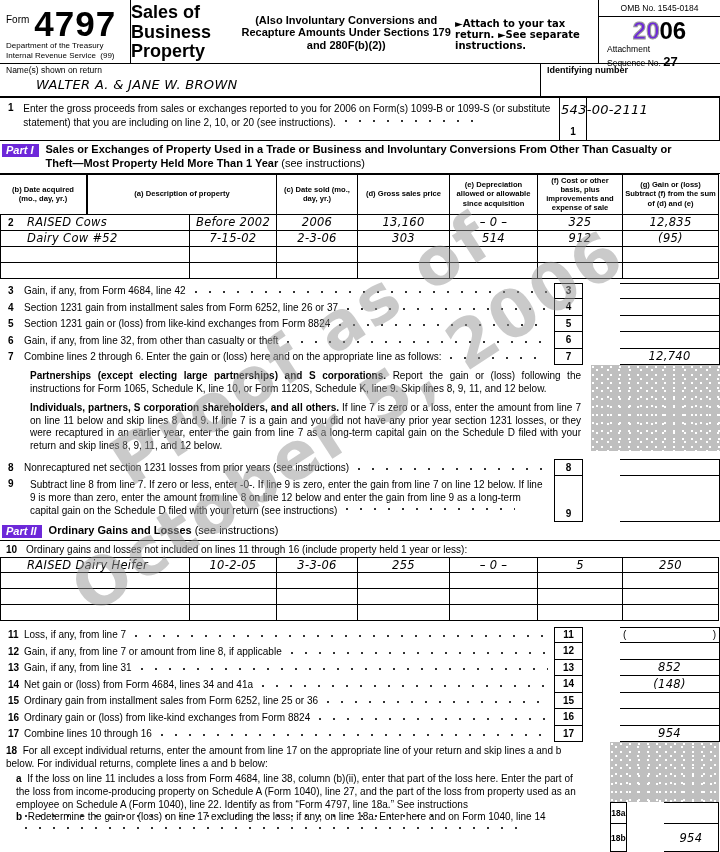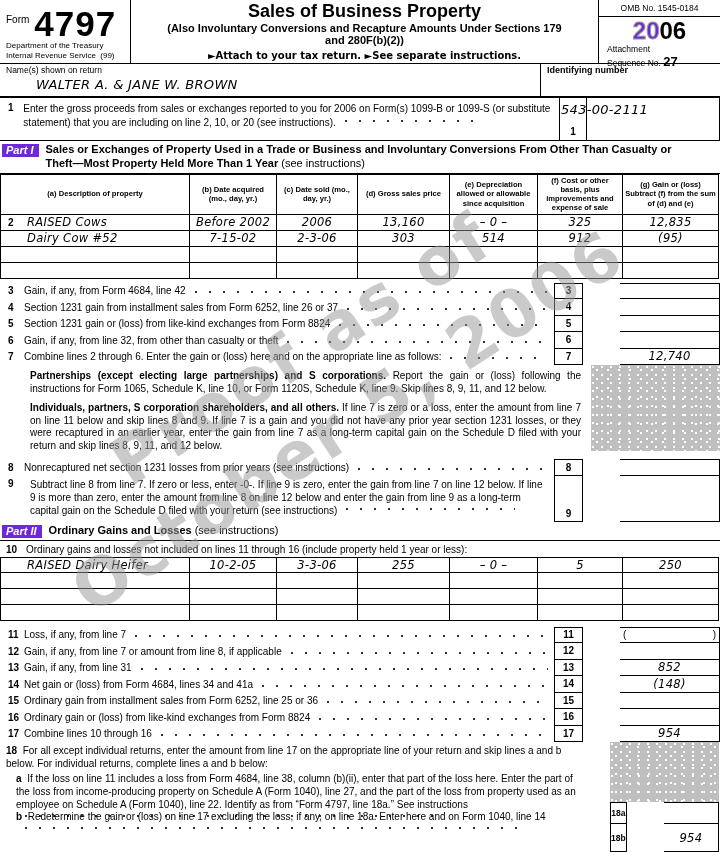--- a/index.html
+++ b/index.html
@@ -14,21 +14,21 @@
   .b { font-weight: bold; }
 
   
   .header { display: flex; height: 64px; border-bottom: 1px solid #000; }
   .h-left { width: 131px; border-right: 1px solid #000; padding: 2px 2px 2px 6px;
             display: flex; flex-direction: column; justify-content: space-between; }
   .form-id { display: flex; gap: 5px; align-items: flex-start; }
   .form-word { font-size: 10px; margin-top: 12px; }
   .form-num { font-size: 35px; font-weight: bold; letter-spacing: 1px; line-height: 1; margin-top: 4px; }
   .dept { font-size: 8px; line-height: 1.2; padding-bottom: 1px; }
-  .h-center { flex: 1; display: flex; flex-direction: column; align-items: center; padding-top: 2px; }
+  .h-center { flex: 1; display: flex; flex-direction: row; align-items: center; padding-top: 2px; }
   .f-title { font-size: 18px; font-weight: bold; line-height: 1.1; }
   .f-sub { font-size: 11px; font-weight: bold; text-align: center; line-height: 1.15; max-width: 400px; }
   .f-attach { font-size: 10px; font-weight: bold; margin-top: 3px; font-family: "DejaVu Sans", sans-serif; }
   .h-right { width: 122px; border-left: 1px solid #000; display: flex; flex-direction: column; }
   .omb { font-size: 8.5px; text-align: center; border-bottom: 1px solid #000; padding: 3px 0; }
   .year { text-align: center; font-size: 24px; font-weight: bold; line-height: 1; padding-top: 2px; }
   .yr20 { color: #6d28d9; -webkit-text-stroke: 1px #9a9a9a; text-shadow: 0 0 1px #aaa; }
   .attach-seq { font-size: 8.5px; padding: 1px 0 0 8px; line-height: 1.2; }
   .seq-no { font-size: 13px; font-weight: bold; }
 
@@ -182,22 +182,22 @@
 
   <div class="partbar">
     <span class="pill">Part I</span>
     <div class="parttitle">
       <span>Sales or Exchanges of Property Used in a Trade or Business and Involuntary Conversions From Other Than Casualty or Theft—Most Property Held More Than 1 Year</span> <span class="note">(see instructions)</span>
     </div>
   </div>
 
   <div class="ptable">
     <div class="trow thead">
+      <div class="tcell c-b">(b) Date acquired (mo., day, yr.)</div>
       <div class="tcell c-a">(a) Description of property</div>
-      <div class="tcell c-b">(b) Date acquired (mo., day, yr.)</div>
       <div class="tcell c-c">(c) Date sold (mo., day, yr.)</div>
       <div class="tcell c-d">(d) Gross sales price</div>
       <div class="tcell c-e">(e) Depreciation allowed or allowable since acquisition</div>
       <div class="tcell c-f">(f) Cost or other basis, plus improvements and expense of sale</div>
       <div class="tcell c-g">(g) Gain or (loss) Subtract (f) from the sum of (d) and (e)</div>
     </div>
     <div class="trow tdata">
       <div class="tcell c-a hw"><span class="rownum">2</span><span>RAISED Cows</span></div>
       <div class="tcell c-b hw">Before 2002</div>
       <div class="tcell c-c hw">2006</div>

